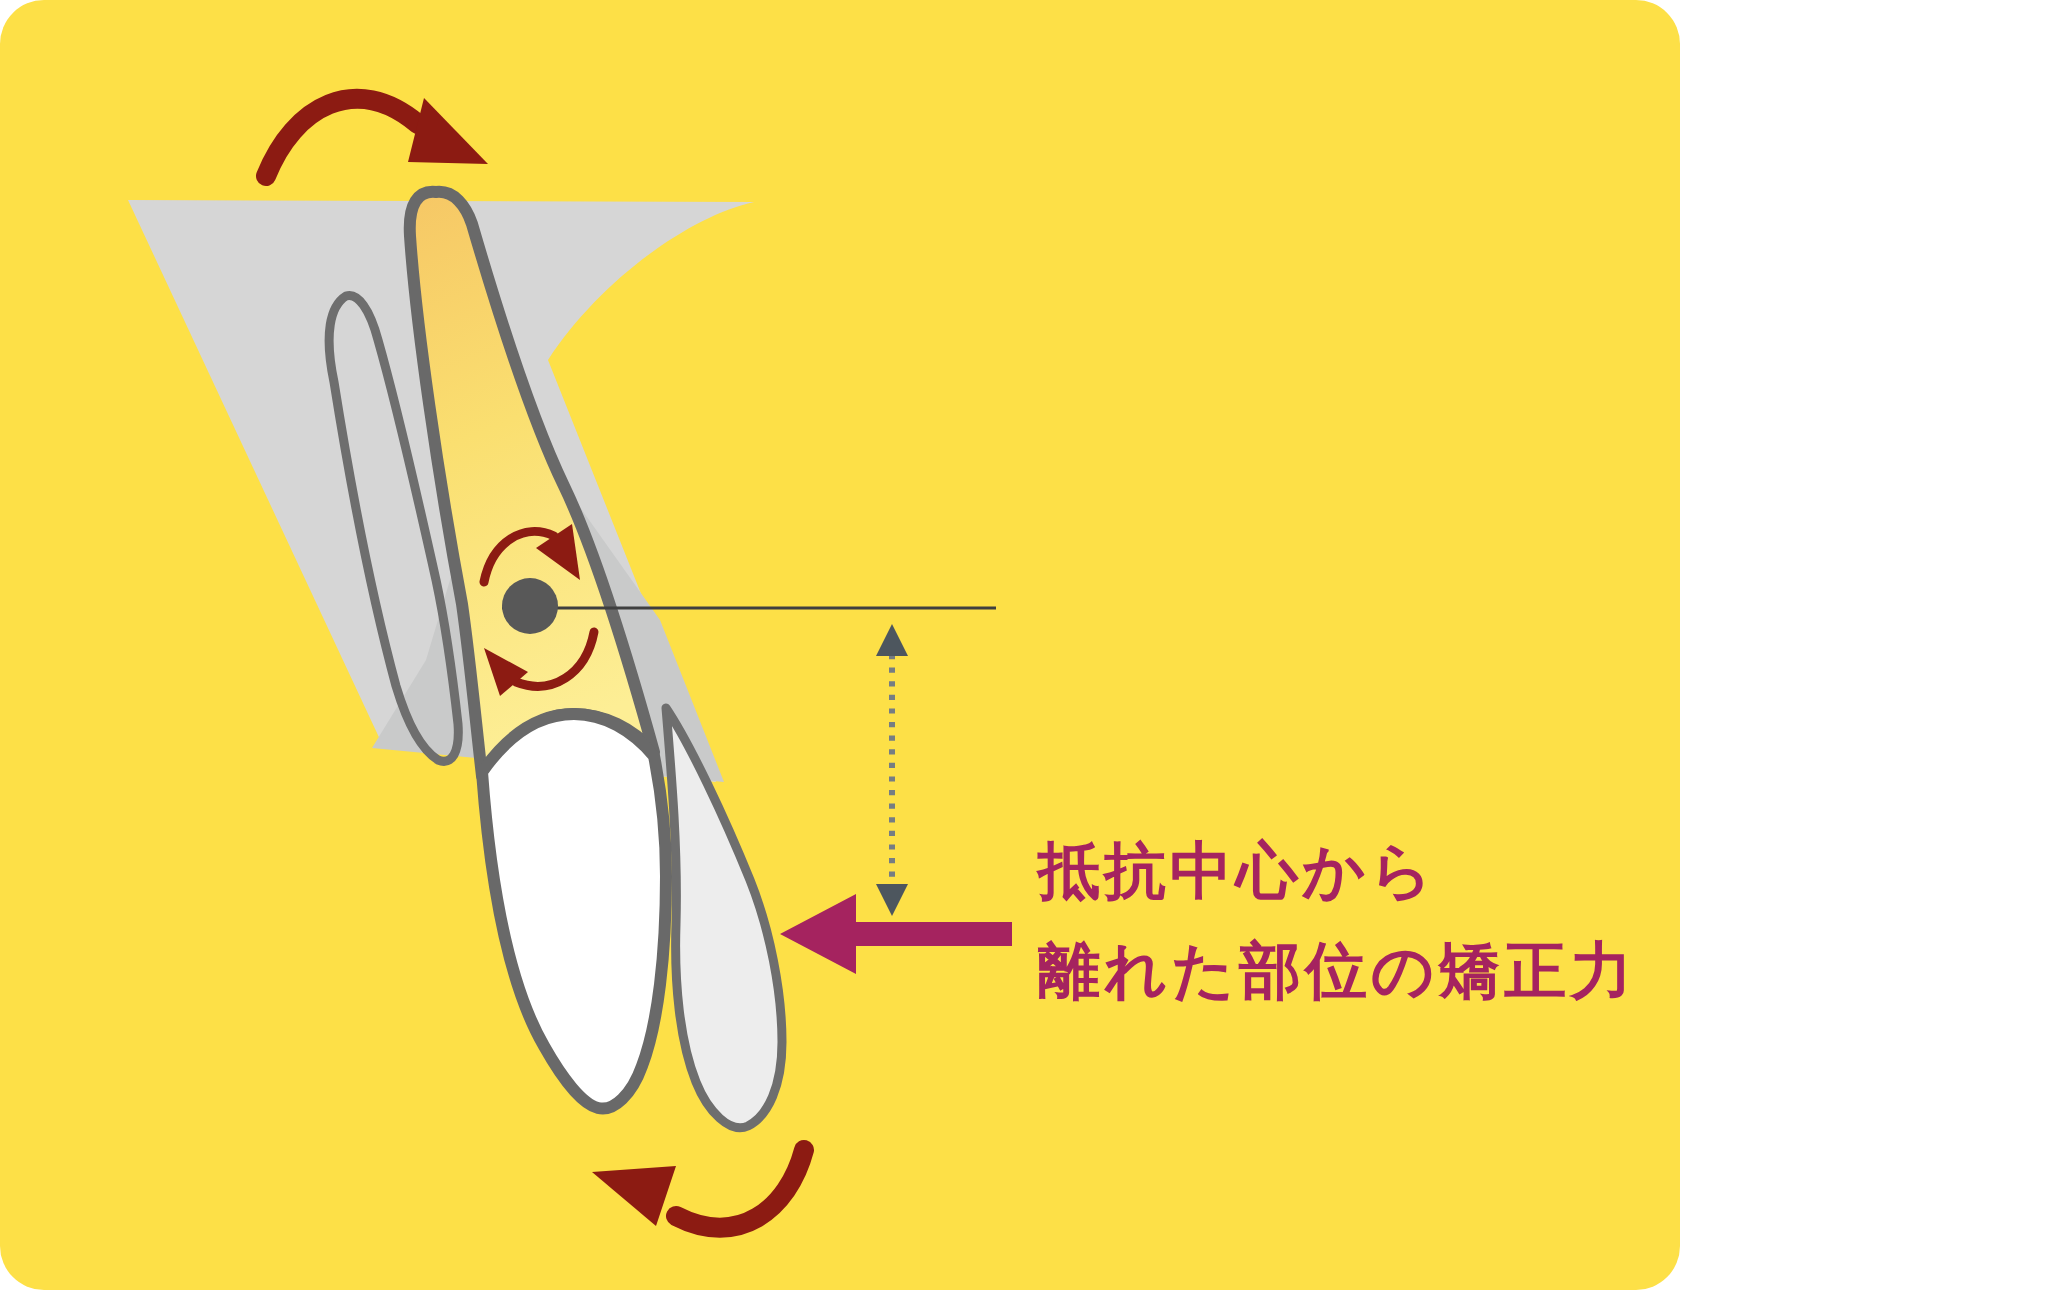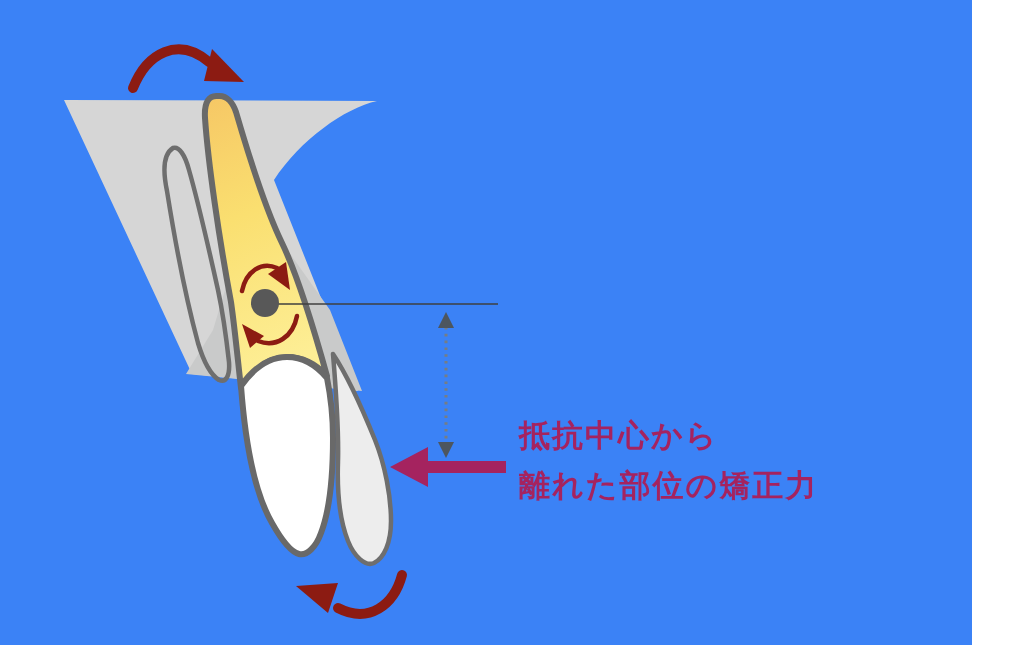--- a/index.html
+++ b/index.html
@@ -1,21 +1,22 @@
 <!DOCTYPE html>
 <html><head>
 <meta charset="utf-8">
 <style>
   html,body{margin:0;padding:0;background:#ffffff;}
   .stage{
     position:relative;
-    width:972px;height:645px;
-    background:#3b82f6;
+    width:840px;height:645px;
+    background:#fde047;
     overflow:hidden;
     font-family:"DejaVu Sans", sans-serif;
+    border-radius:22px;
   }
   .stage svg{display:block;}
   .force-label-text{
     font-family:"DejaVu Sans", sans-serif;
     font-weight:bold;
     font-size:31px;
     letter-spacing:2px;
   }
 </style>
 </head>

